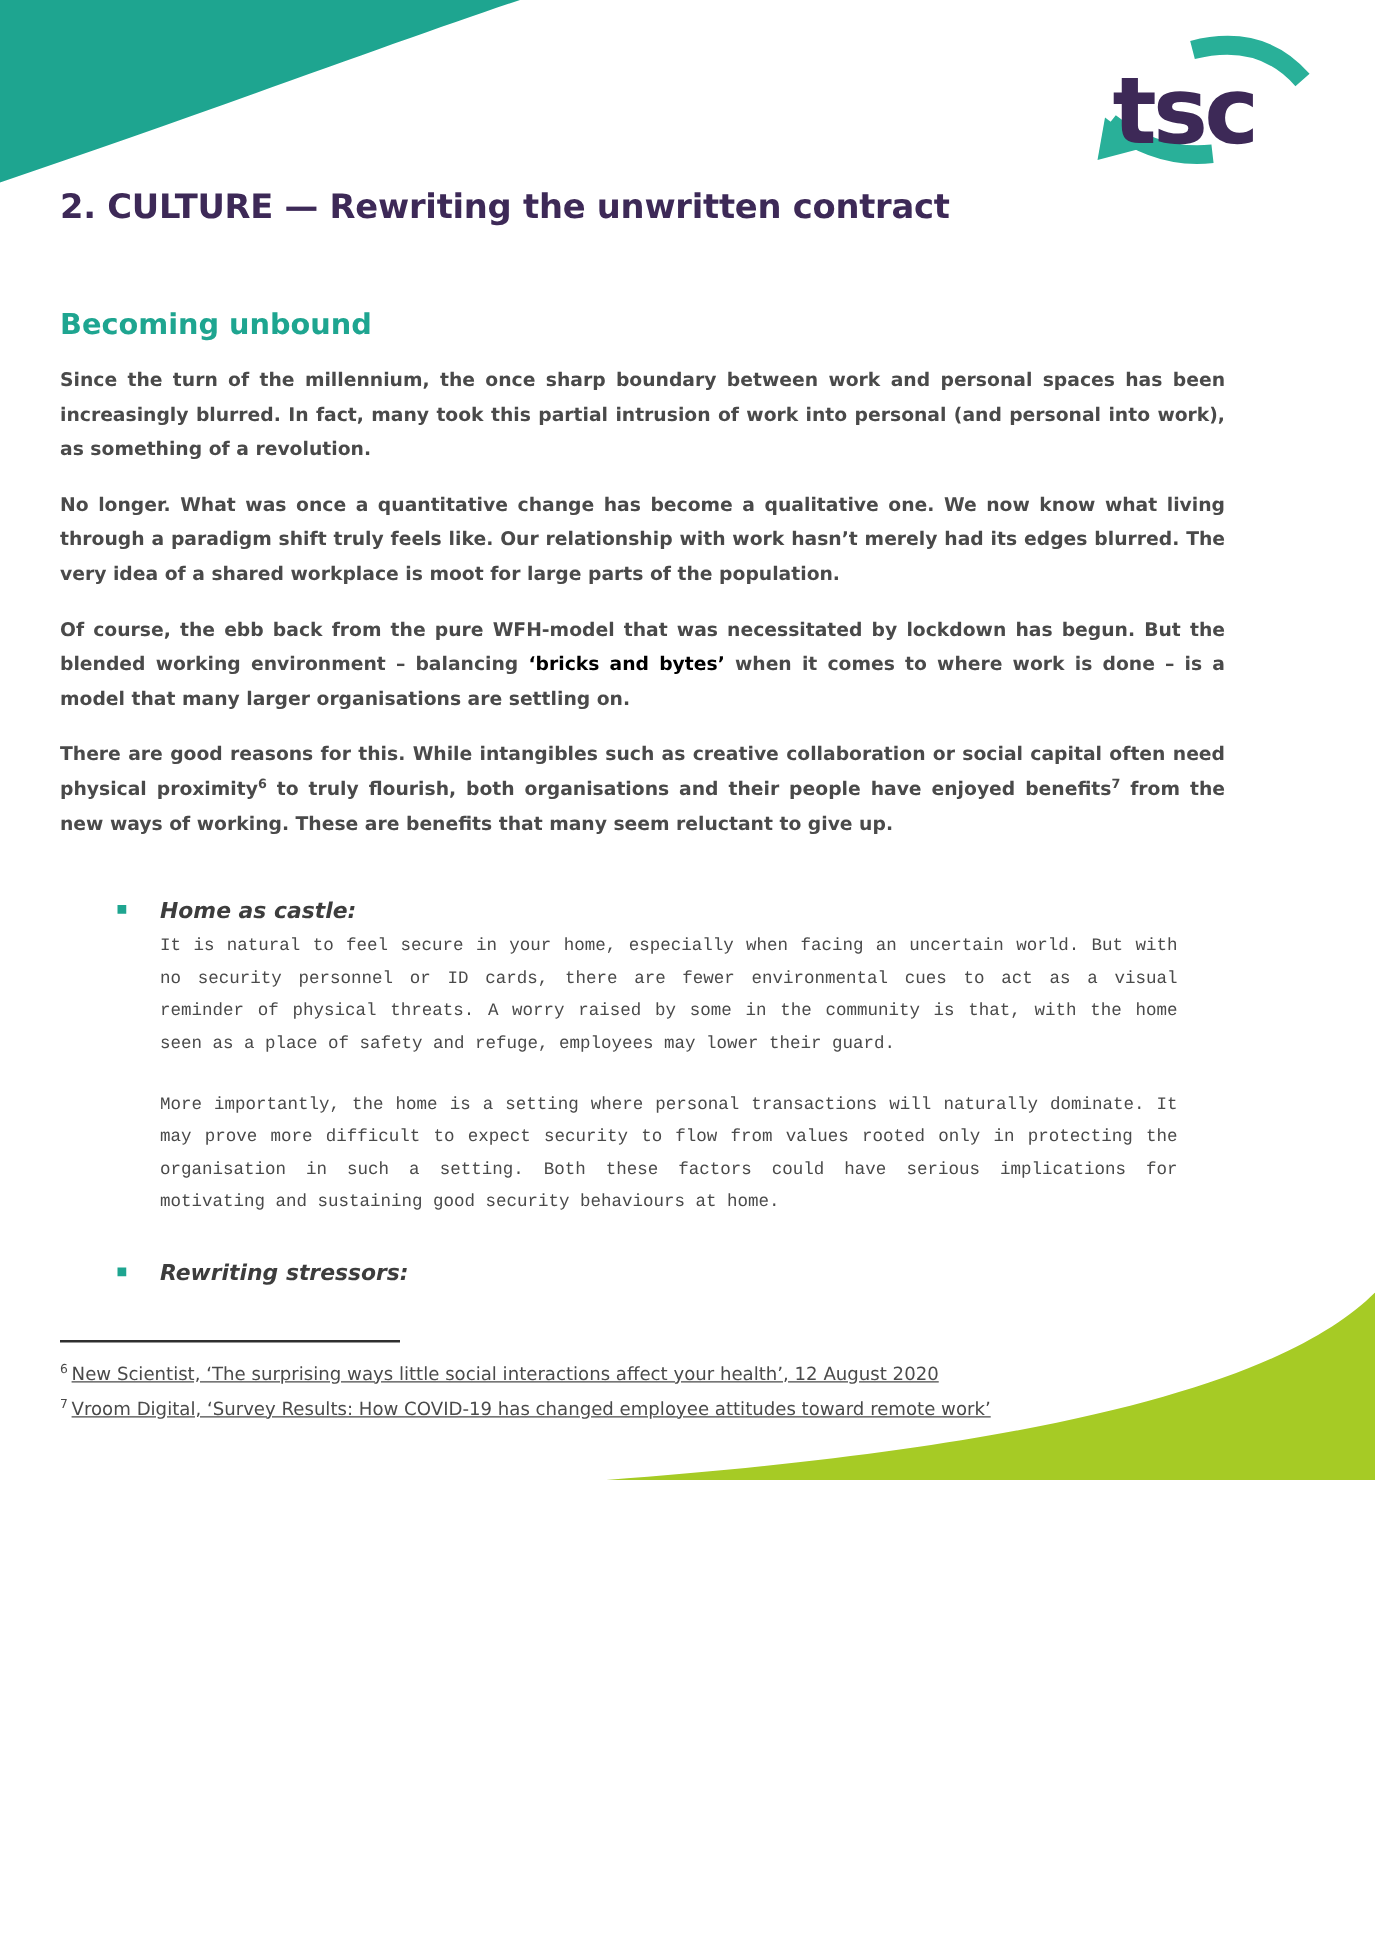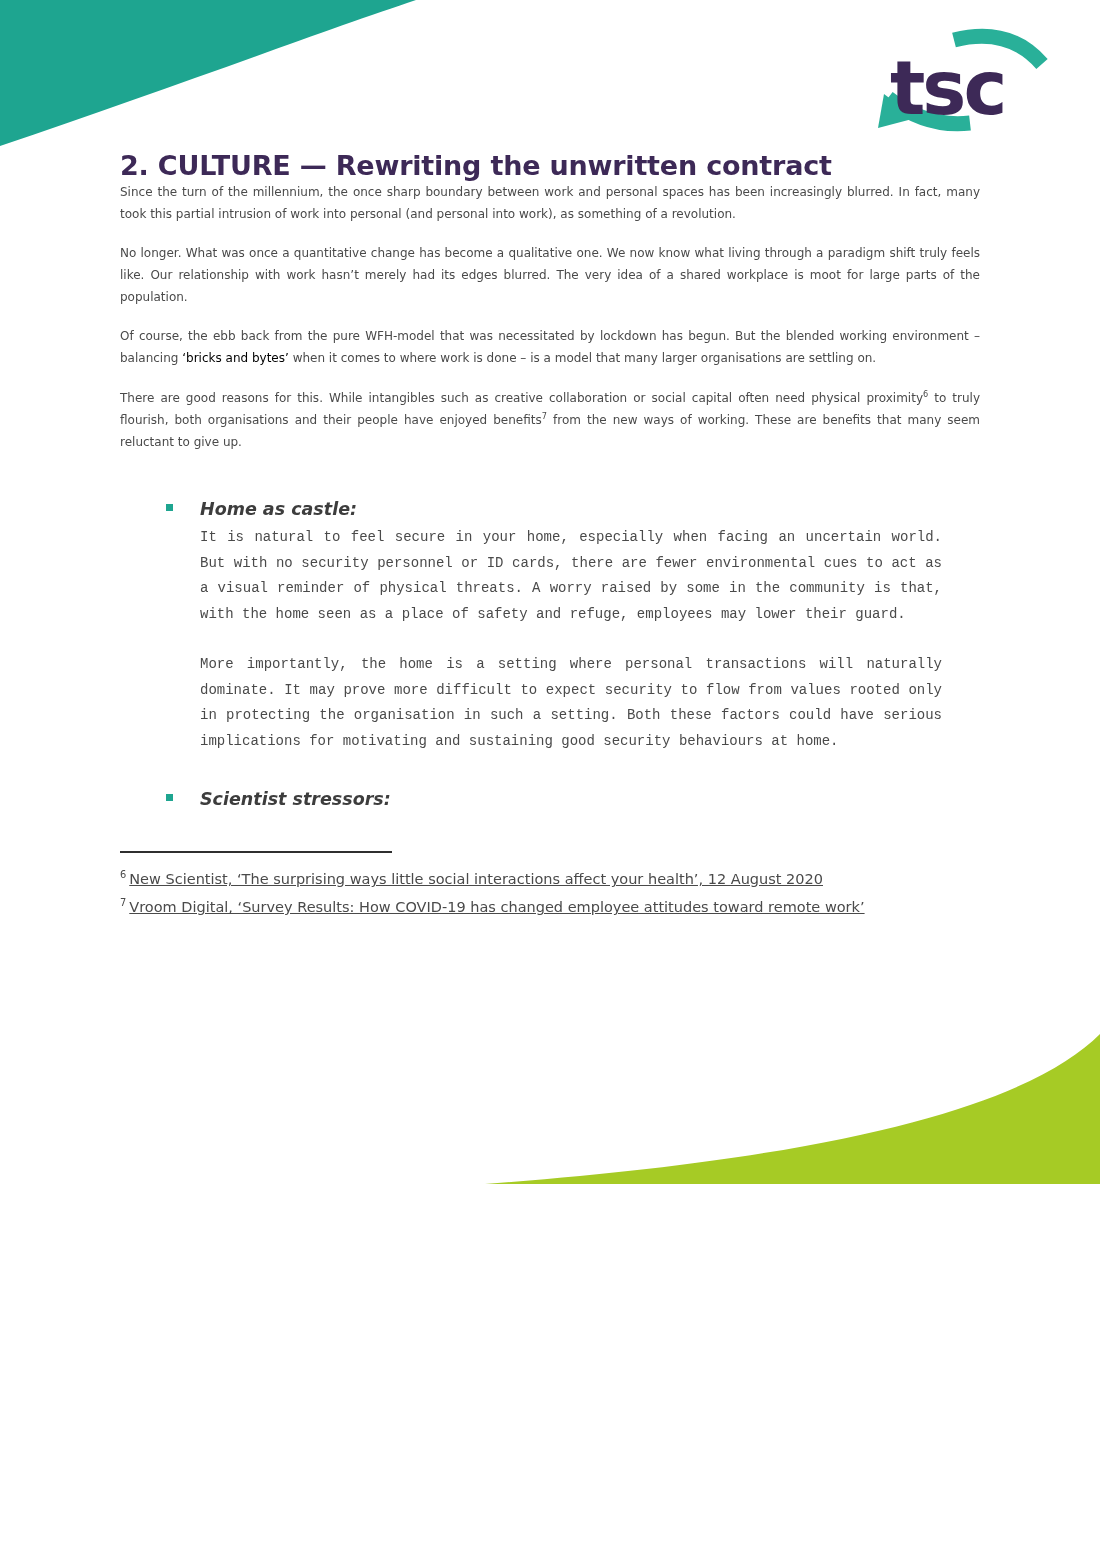--- a/index.html
+++ b/index.html
@@ -13,40 +13,41 @@
     color: #4a4a4a;
   }
   .curve-top { position: absolute; top: 0; left: 0; width: 420px; height: 150px; }
   .logo { position: absolute; top: 24px; right: 46px; width: 180px; height: 118px; }
 
   .content {
     position: absolute;
     top: 0; left: 0;
     width: 1100px;
     box-sizing: border-box;
-    padding: 150px 120px 0 120px;
+    padding: 150px 120px 0 48px;
   }
   .page-title {
     margin: 0;
     font-size: 27px;
     font-weight: bold;
     color: #3d2957;
     letter-spacing: -0.2px;
   }
   .section-heading {
     margin: 66px 0 18px 0;
     font-size: 23px;
     font-weight: bold;
     color: #1ea590;
   }
   p.body-para {
     margin: 0 0 17px 0;
-    font-size: 12px;
+    font-size: 15px;
     line-height: 1.84;
     text-align: justify;
+    font-weight: bold;
   }
   .inline-link { color: #000000; text-decoration: none; cursor: pointer; }
   sup.fn-ref { font-size: 68%; line-height: 0; }
 
   .bullets { margin-top: 40px; }
   .bullet-item { position: relative; padding-left: 80px; padding-right: 38px; margin-bottom: 28px; }
   .bullet-marker {
     position: absolute; left: 46px; top: 11px;
     width: 7px; height: 7px; background: #1ea590;
   }
@@ -96,20 +97,21 @@
     <path d="M 80 16 Q 135 2 168 40" fill="none" stroke="#29b099" stroke-width="15"></path>
     <path d="M 14 74 Q 52 104 96 99" fill="none" stroke="#29b099" stroke-width="15"></path>
     <polygon points="10,70 4,104 42,94" fill="#29b099"></polygon>
     <text x="16" y="90" font-family="DejaVu Sans, sans-serif" font-size="74" font-weight="bold" fill="#3d2957" letter-spacing="-3">tsc</text>
   </svg>
 
   <div class="content">
 
     <h1 class="page-title">2. CULTURE — Rewriting the unwritten contract</h1>
 
+    <h2 class="section-heading">Becoming unbound</h2>
 
     <p class="body-para">Since the turn of the millennium, the once sharp boundary between work and personal spaces has been increasingly blurred. In fact, many took this partial intrusion of work into personal (and personal into work), as something of a revolution.</p>
 
     <p class="body-para">No longer. What was once a quantitative change has become a qualitative one. We now know what living through a paradigm shift truly feels like. Our relationship with work hasn’t merely had its edges blurred. The very idea of a shared workplace is moot for large parts of the population.</p>
 
     <p class="body-para"><span>Of course, the ebb back from the pure WFH-model that was necessitated by lockdown has begun. But the blended working environment – balancing </span><a class="inline-link">‘bricks and bytes’</a><span> when it comes to where work is done – is a model that many larger organisations are settling on.</span></p>
 
     <p class="body-para"><span>There are good reasons for this. While intangibles such as creative collaboration or social capital often need physical proximity</span><sup class="fn-ref">6</sup><span> to truly flourish, both organisations and their people have enjoyed benefits</span><sup class="fn-ref">7</sup><span> from the new ways of working. These are benefits that many seem reluctant to give up.</span></p>
 
 
@@ -117,21 +119,21 @@
 
       <div class="bullet-item">
         <span class="bullet-marker"></span>
         <div class="bullet-title">Home as castle:</div>
         <p class="bullet-para">It is natural to feel secure in your home, especially when facing an uncertain world. But with no security personnel or ID cards, there are fewer environmental cues to act as a visual reminder of physical threats. A worry raised by some in the community is that, with the home seen as a place of safety and refuge, employees may lower their guard.</p>
         <p class="bullet-para">More importantly, the home is a setting where personal transactions will naturally dominate. It may prove more difficult to expect security to flow from values rooted only in protecting the organisation in such a setting. Both these factors could have serious implications for motivating and sustaining good security behaviours at home.</p>
       </div>
 
       <div class="bullet-item">
         <span class="bullet-marker"></span>
-        <div class="bullet-title">Scientist stressors:</div>
+        <div class="bullet-title">Rewriting stressors:</div>
       </div>
 
     </div>
 
     <div class="footnotes">
       <hr class="footnote-rule">
       <p class="footnote"><sup class="fn-ref">6</sup><span class="fn-text">New Scientist, ‘The surprising ways little social interactions affect your health’, 12 August 2020</span></p>
       <p class="footnote"><sup class="fn-ref">7</sup><span class="fn-text">Vroom Digital, ‘Survey Results: How COVID-19 has changed employee attitudes toward remote work’</span></p>
     </div>
 

